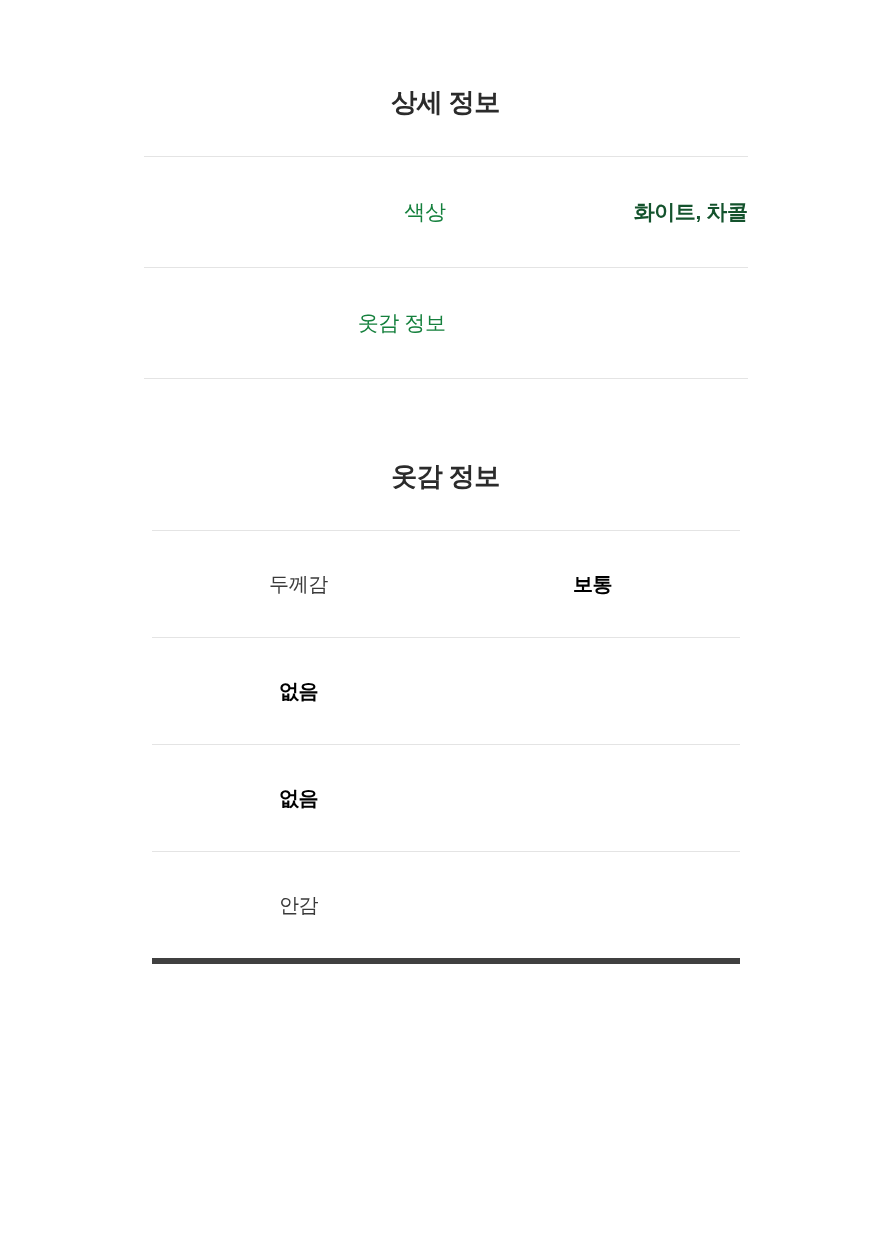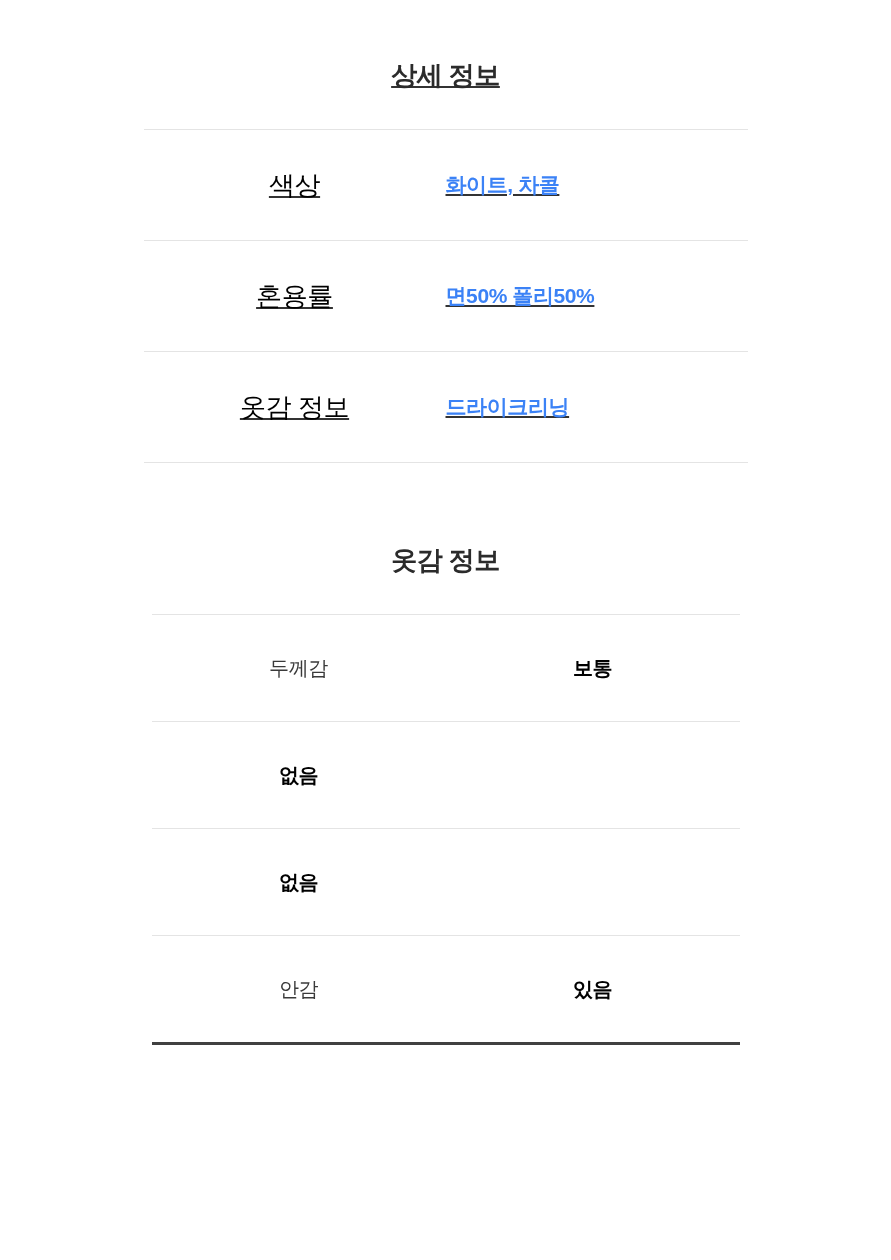--- a/index.html
+++ b/index.html
@@ -16,22 +16,21 @@
   }
   .page {
     width: 891px;
     height: 1260px;
     position: relative;
     background: #ffffff;
   }
 
   
   .section-one {
-    padding-top: 58px;
-    text-decoration: underline;
+    padding-top: 85px;
   }
   .section-one .section-title {
     text-align: center;
     font-size: 26px;
     font-weight: bold;
     color: #2b2b2b;
     letter-spacing: -0.5px;
     margin: 0 0 36px 0;
   }
   .table-one {
@@ -43,31 +42,31 @@
     display: flex;
     align-items: center;
     height: 110px;
     border-top: 1px solid #e4e4e4;
   }
   .table-one .row.last {
     border-bottom: 1px solid #e4e4e4;
   }
   .table-one .cell-label {
     width: 50%;
-    text-align: center;
-    font-size: 26px;
-    color: #000000;
+    text-align: right;
+    font-size: 21px;
+    color: #15803d;
     letter-spacing: -0.4px;
   }
   .table-one .cell-value {
     width: 50%;
-    text-align: left;
+    text-align: right;
     font-size: 21px;
     font-weight: bold;
-    color: #3b82f6;
+    color: #14532d;
     letter-spacing: -0.4px;
   }
 
   
   .section-two {
     padding-top: 80px;
   }
   .section-two .section-title {
     text-align: center;
     font-size: 26px;
@@ -81,21 +80,21 @@
     margin: 0 auto;
     border-collapse: collapse;
   }
   .table-two .row {
     display: flex;
     align-items: center;
     height: 106px;
     border-top: 1px solid #e4e4e4;
   }
   .table-two .row.last {
-    border-bottom: 3px solid #404040;
+    border-bottom: 6px solid #404040;
   }
   .table-two .cell-label {
     width: 50%;
     text-align: center;
     font-size: 20px;
     color: #3a3a3a;
     letter-spacing: -0.4px;
   }
   .table-two .cell-value {
     width: 50%;
@@ -112,45 +111,39 @@
 <div class="page">
 
   <section class="section-one">
     <h2 class="section-title">상세 정보</h2>
 
     <div class="table-one">
       <div class="row">
         <div class="cell-label">색상</div>
         <div class="cell-value">화이트, 차콜</div>
       </div>
-      <div class="row">
-        <div class="cell-label">혼용률</div>
-        <div class="cell-value">면50% 폴리50%</div>
-      </div>
       <div class="row last">
         <div class="cell-label">옷감 정보</div>
-        <div class="cell-value">드라이크리닝</div>
       </div>
     </div>
   </section>
 
   <section class="section-two">
     <h2 class="section-title">옷감 정보</h2>
 
     <div class="table-two">
       <div class="row">
         <div class="cell-label">두께감</div>
         <div class="cell-value">보통</div>
       </div>
       <div class="row">
         <div class="cell-value">없음</div>
       </div>
       <div class="row">
         <div class="cell-value">없음</div>
       </div>
       <div class="row last">
         <div class="cell-label">안감</div>
-        <div class="cell-value">있음</div>
       </div>
     </div>
   </section>
 
 </div>
 
 </body></html>

